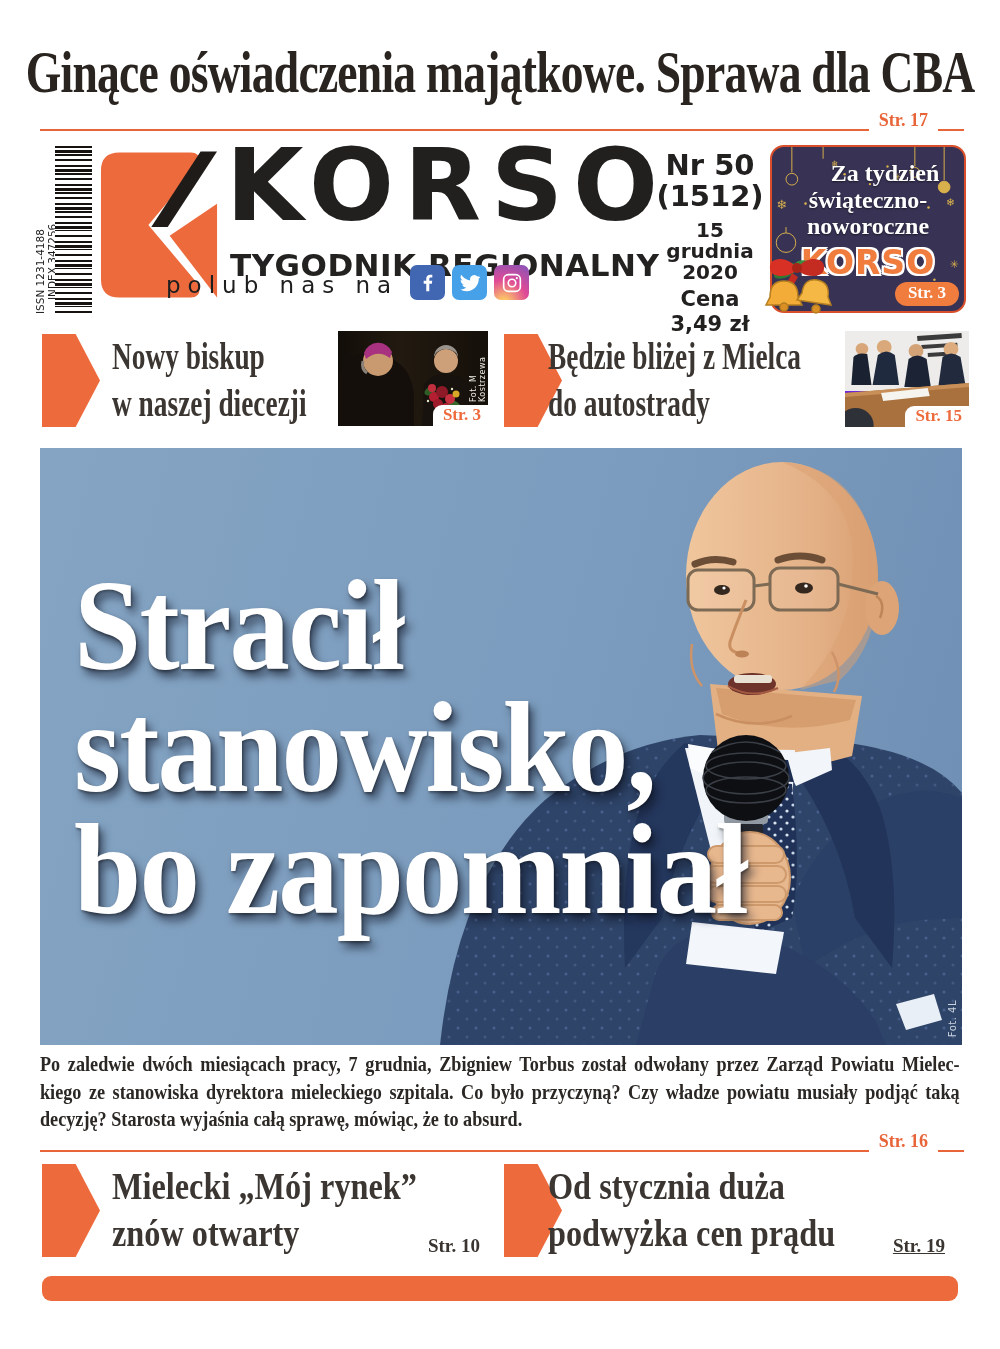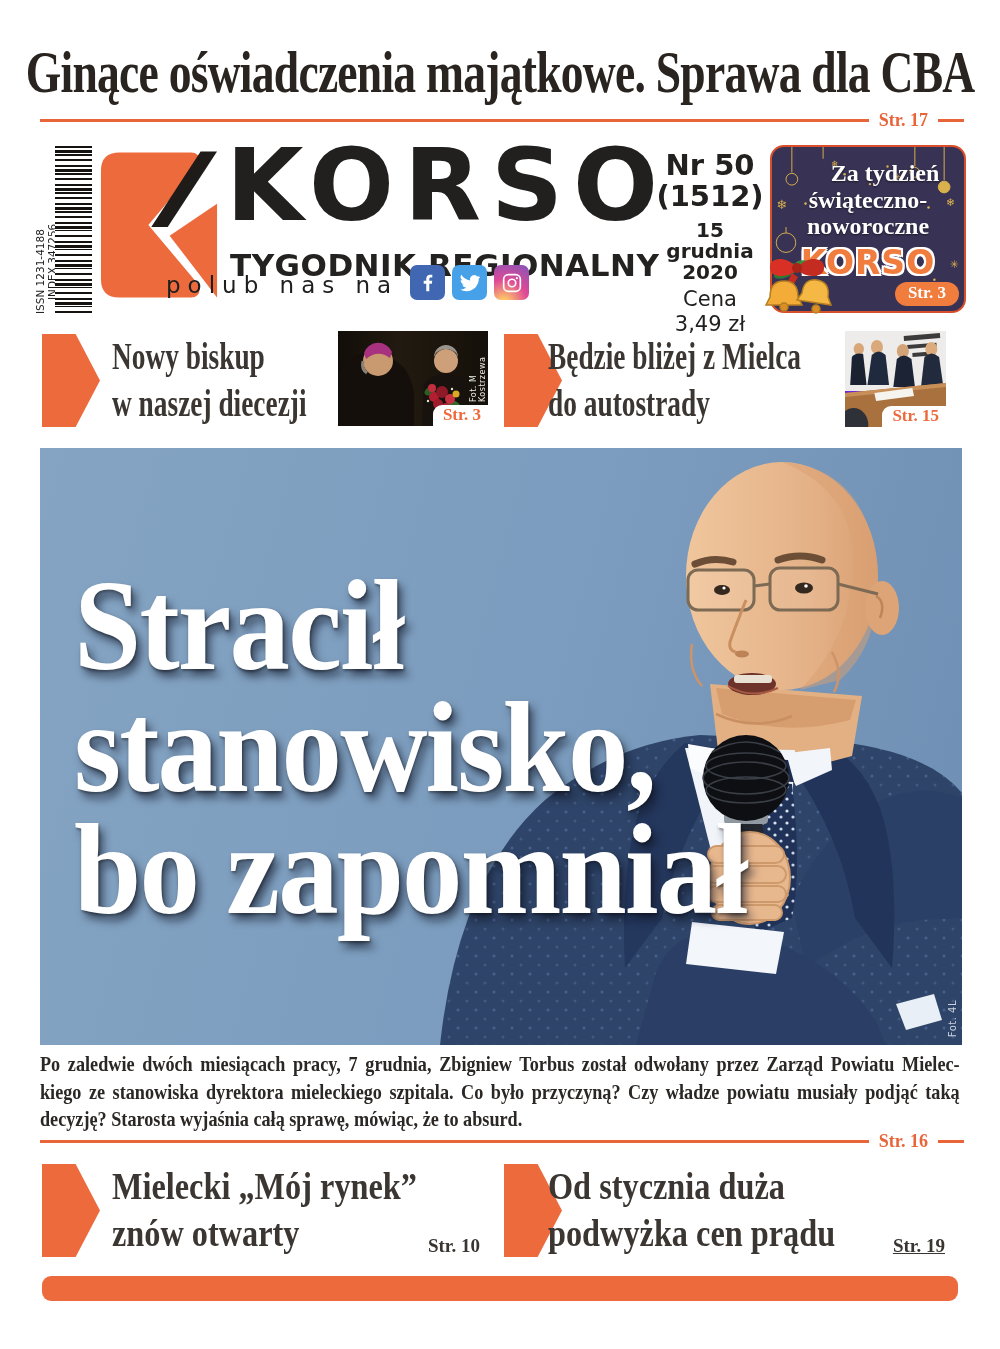--- a/index.html
+++ b/index.html
@@ -4,21 +4,21 @@
 <style>
   html,body{margin:0;padding:0;background:#fff;}
   #page{position:relative;width:1000px;height:1349px;background:#fff;overflow:hidden;
         font-family:"Liberation Sans",sans-serif;}
 
   
   .top-headline{position:absolute;top:38px;left:0;width:1000px;display:flex;justify-content:center;align-items:center;}
   .top-headline span{font:bold 60px "Liberation Serif",serif;color:var(--ink);
         letter-spacing:-1px;white-space:nowrap;transform:scaleX(.76);}
 
-  .rule-row{position:absolute;left:40px;right:36px;display:flex;align-items:center;gap:10px;}
+  .rule-row{position:absolute;left:40px;right:36px;display:flex;align-items:flex-end;gap:10px;}
   .rule-row .ln{height:2.5px;background:var(--rule);}
   .rule-row .ln.main{flex:1;}
   .rule-row .ln.tail{width:26px;}
   .rule-ref{font:bold 18px "Liberation Serif",serif;color:var(--rule);white-space:nowrap;}
   #rule-top{top:110px;}
   #rule-mid{top:1131px;}
 
   
   .issn-col{position:absolute;left:34px;top:146px;height:168px;writing-mode:vertical-rl;
         transform:rotate(180deg);font:10.5px "DejaVu Sans",sans-serif;color:#1c1c1c;}
@@ -39,21 +39,21 @@
   .fb{background:var(--facebook);}
   .tw{background:var(--twitter);}
   .ig{background:radial-gradient(circle at 28% 110%,#FDC468 10%,#DF4996 52%,#9054B5 92%);}
 
   .issue{position:absolute;left:650px;top:150px;width:120px;text-align:center;
         font-family:"DejaVu Sans",sans-serif;color:#232120;}
   .issue .n1{font-weight:bold;font-size:29px;line-height:30px;}
   .issue .n2{font-weight:bold;font-size:29px;line-height:33px;}
   .issue .d{font-weight:bold;font-size:20px;line-height:21px;}
   .issue .d.first{margin-top:7px;}
-  .issue .c{font-size:21px;line-height:25px;}
+  .issue .c{font-size:21px;line-height:25px;font-weight:bold;}
   .issue .c.first{margin-top:4px;}
 
   
   .promo{position:absolute;left:770px;top:145px;width:196px;height:168px;background:var(--promo_bg);
         border:2px solid #D94F2B;border-radius:14px;box-sizing:border-box;text-align:center;color:#fff;}
   .promo .pl{position:relative;font:bold 24px "Liberation Serif",serif;line-height:26.5px;
         text-shadow:0 1px 2px rgba(0,0,0,.55);z-index:2;}
   .promo .pl.first{margin-top:13px;padding-left:34px;}
   .promo .brand{position:relative;display:inline-block;margin-top:3px;font:bold 33px "DejaVu Sans",sans-serif;
         letter-spacing:1px;color:#F07C3E;z-index:2;
@@ -70,21 +70,21 @@
         line-height:47px;transform-origin:left top;white-space:nowrap;}
   .cond72{transform:scaleX(.72);}
   .cond85{transform:scaleX(.85);}
   #a1{left:42px;top:334px;} #t1{left:112px;top:333px;}
   #a2{left:504px;top:334px;} #t2{left:548px;top:333px;}
   #a3{left:42px;top:1164px;} #t3{left:112px;top:1163px;}
   #a4{left:504px;top:1164px;} #t4{left:548px;top:1163px;}
 
   .tphoto{position:absolute;overflow:hidden;background:#1a1510;}
   #p1{left:338px;top:331px;width:150px;height:95px;}
-  #p2{left:845px;top:331px;width:101px;height:96px;background:#6d28d9;text-align:center;}
+  #p2{left:845px;top:331px;width:124px;height:96px;background:#6d28d9;text-align:center;}
   .tphoto svg{display:block;width:100%;height:100%;}
   .ref-tab{position:absolute;right:0;bottom:0;background:#fff;border-radius:9px 0 0 0;
         padding:0 7px 1px 10px;font:bold 17px "Liberation Serif",serif;color:var(--accent);}
   .vcredit{position:absolute;writing-mode:vertical-rl;transform:rotate(180deg);
         color:#EDEDE6;font:8px "DejaVu Sans",sans-serif;letter-spacing:.5px;}
   #p1 .vcredit{right:1px;bottom:24px;}
 
   .b-ref{position:absolute;width:120px;text-align:right;font:bold 19px "Liberation Serif",serif;color:#3A3530;}
   #r3{left:360px;top:1235px;text-align:right;} #r4{left:825px;top:1235px;text-decoration:underline;}
 

